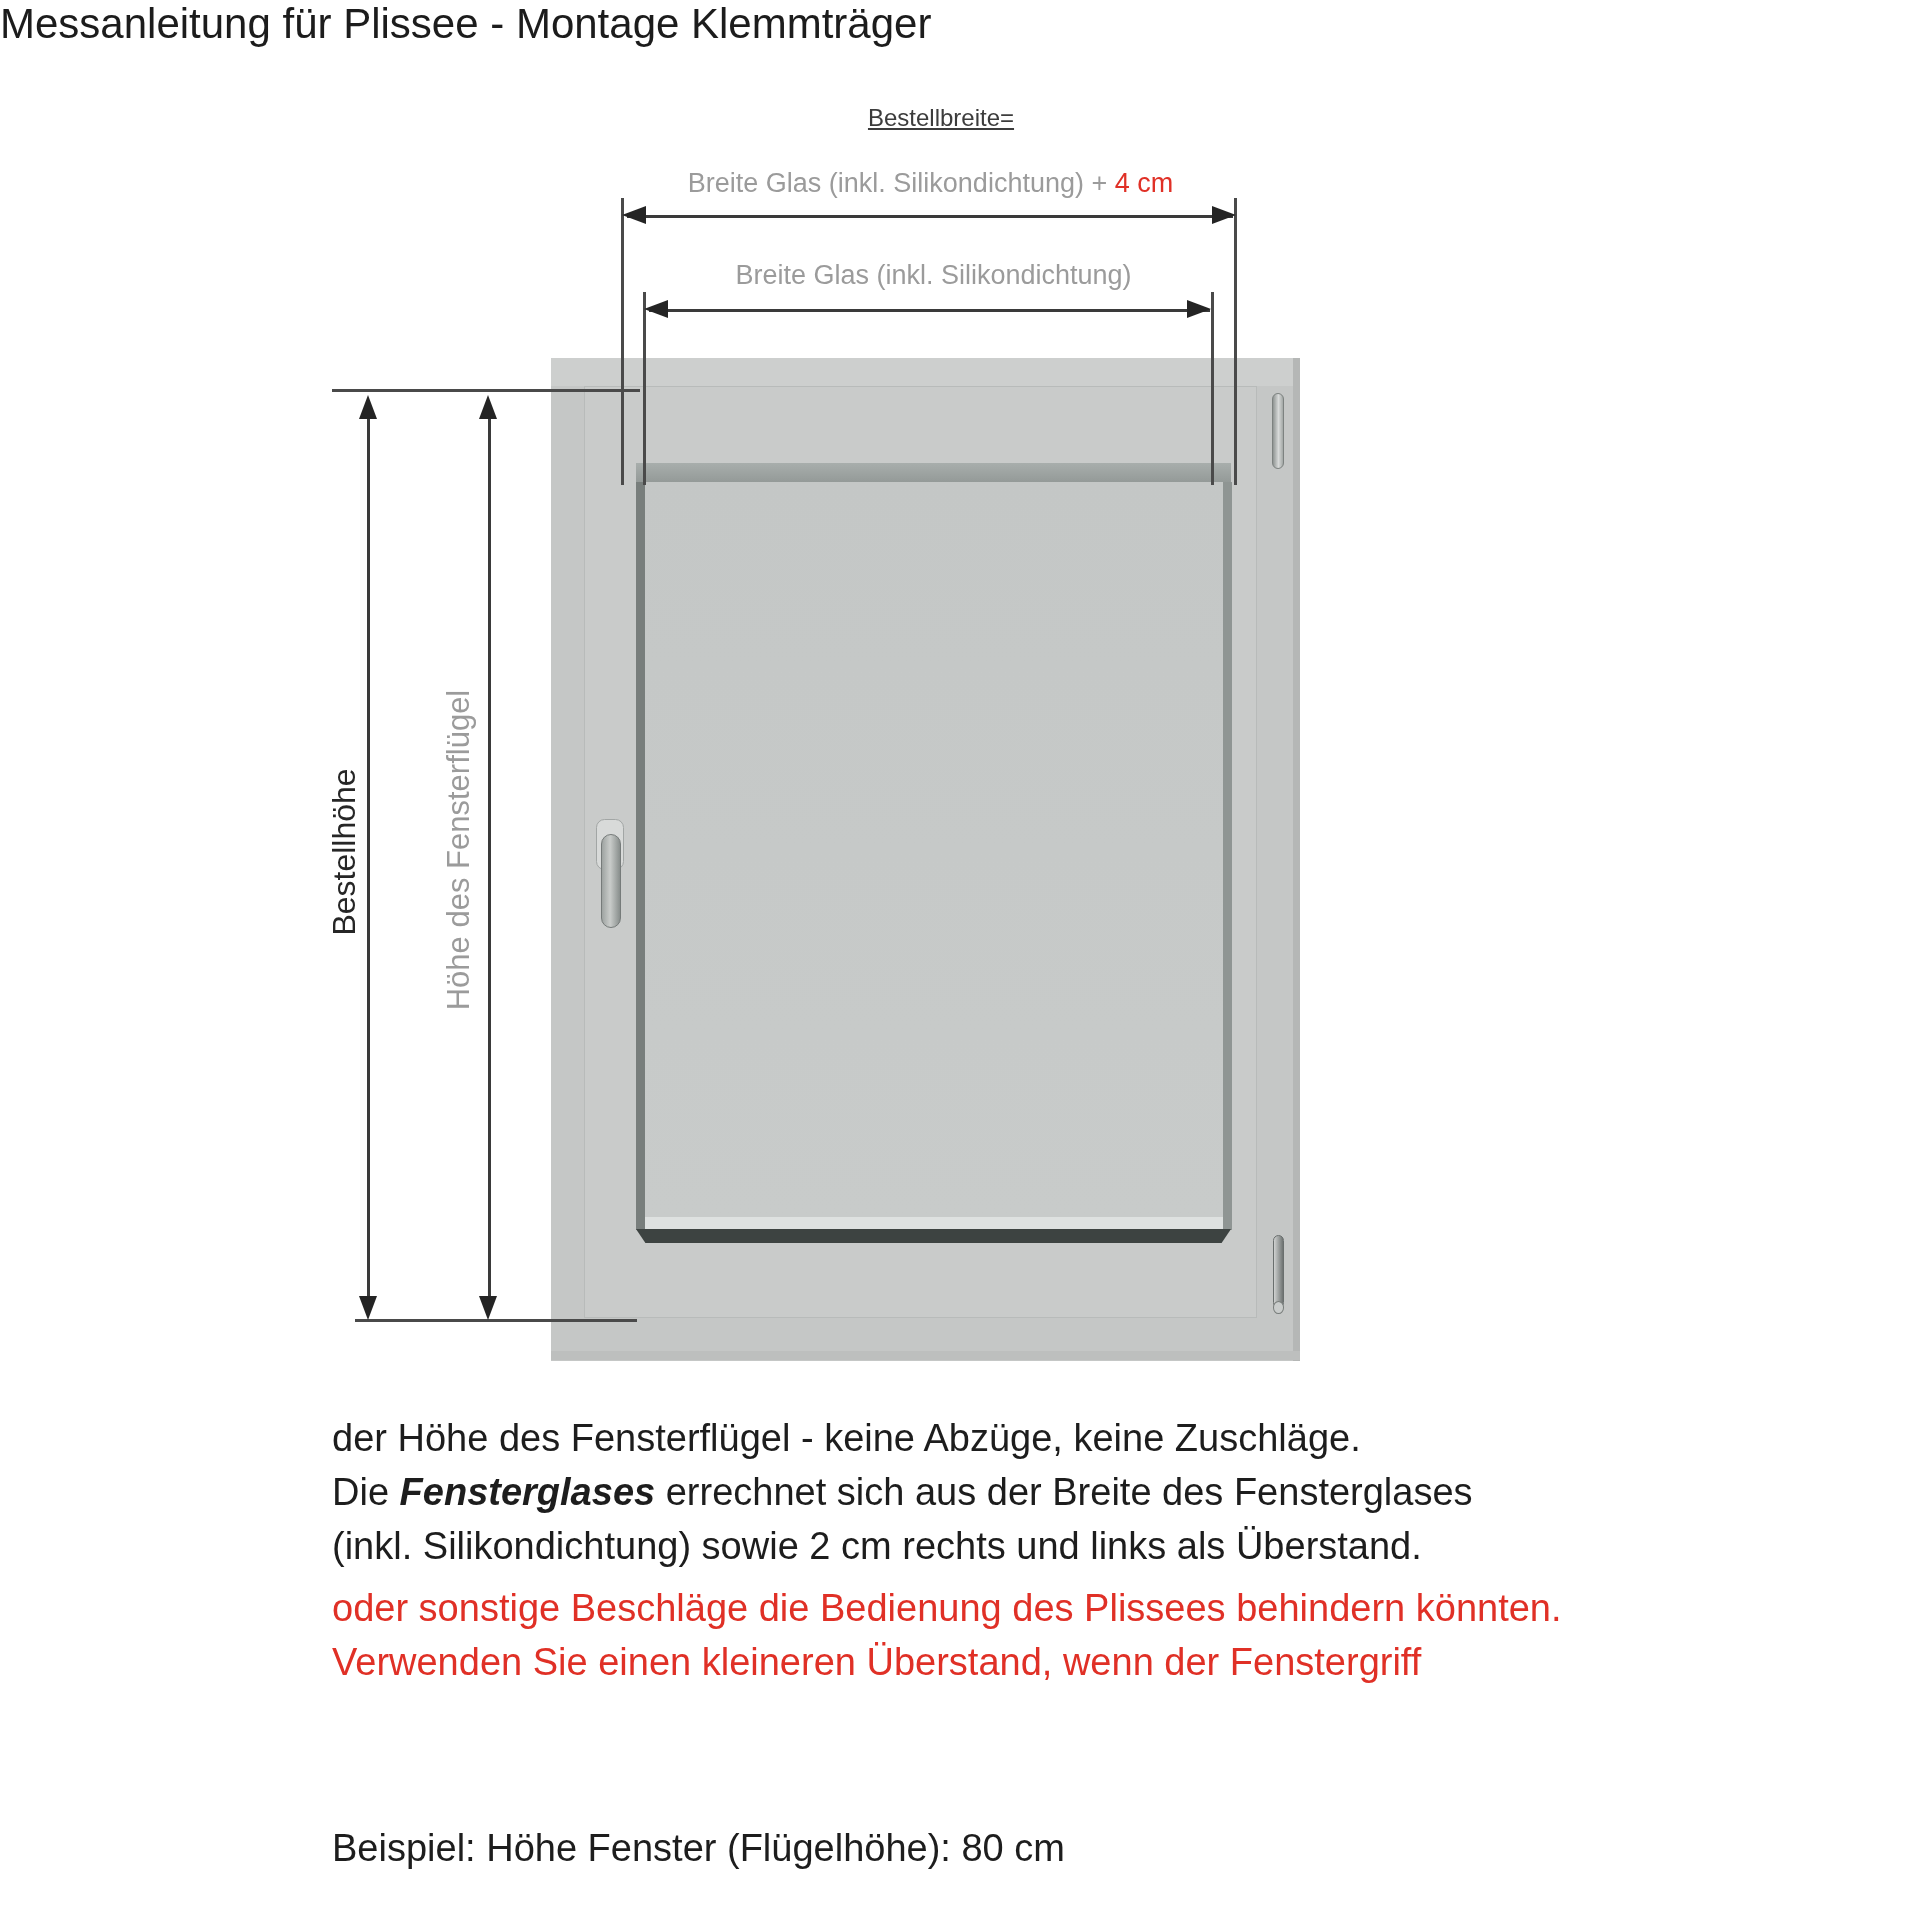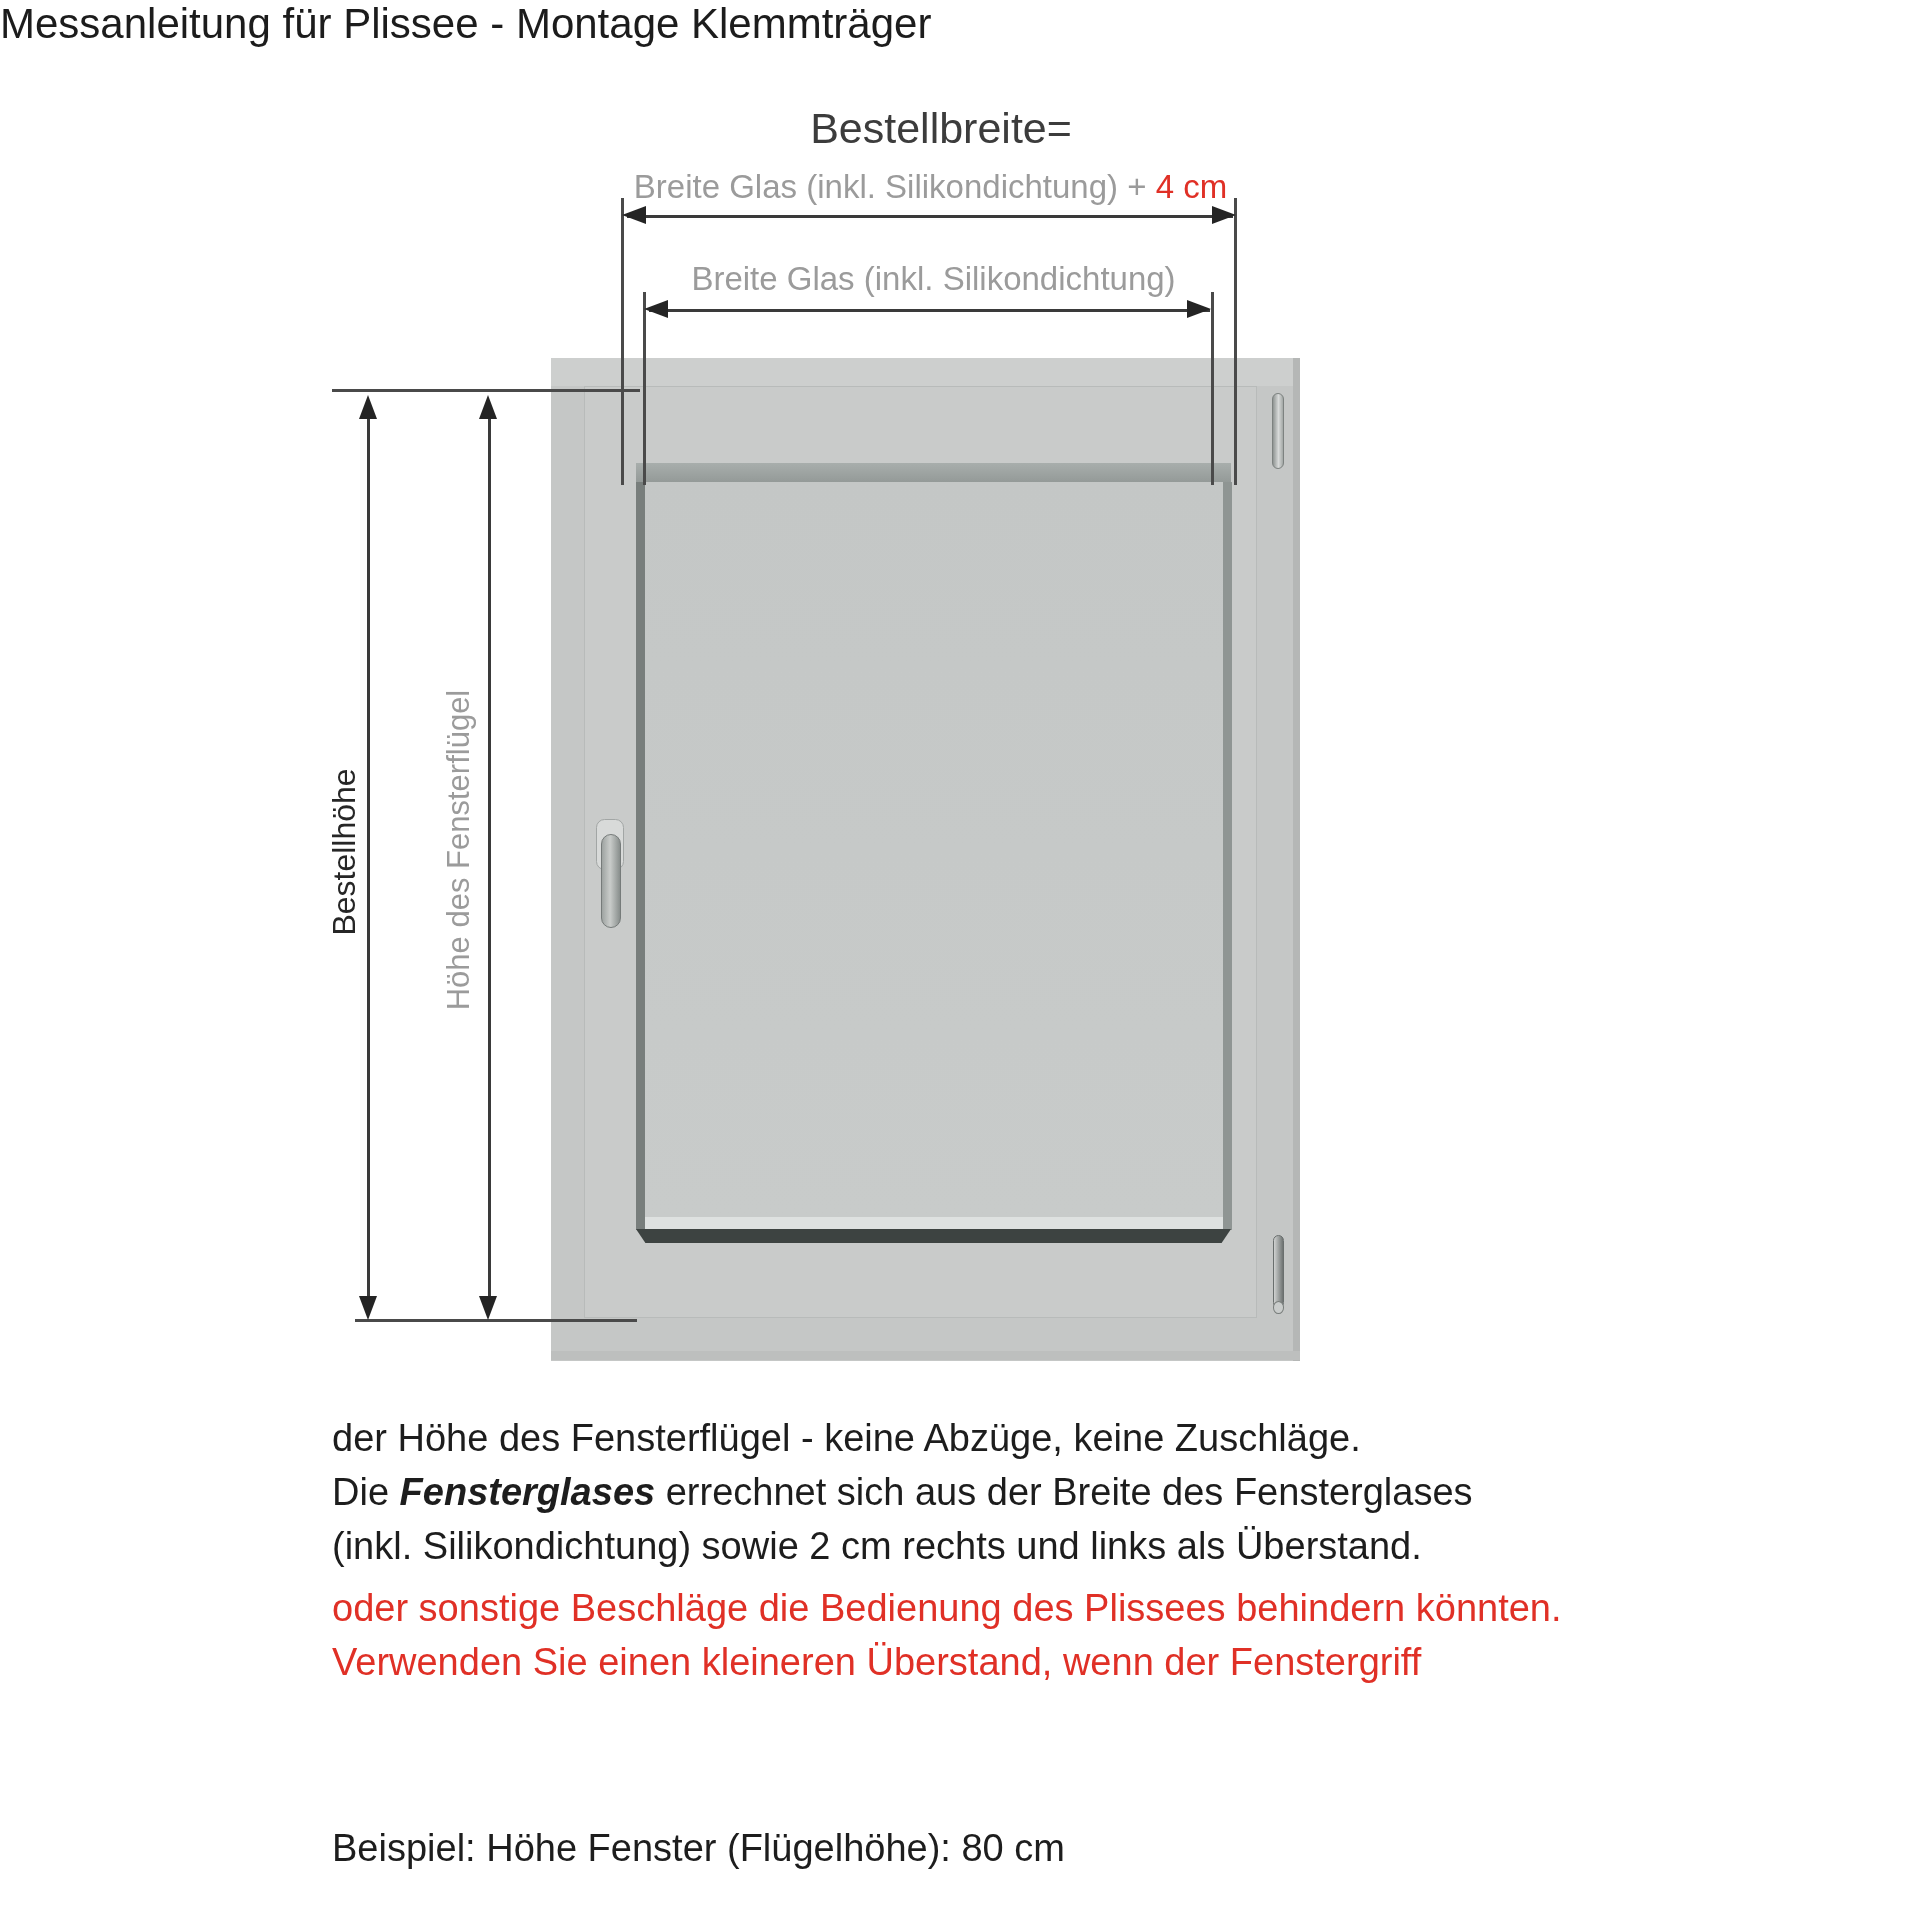--- a/index.html
+++ b/index.html
@@ -4,22 +4,22 @@
 <style>
   html,body{margin:0;padding:0;background:#ffffff;}
   #canvas{
     position:relative;width:1928px;height:1928px;background:#ffffff;overflow:hidden;
     font-family:"Liberation Sans",sans-serif;color:#1d1d1d;
   }
   .abs{position:absolute;}
 
   
   .title{left:0;top:8;width:1808px;text-align:left;font-size:42px;color:#1c1c1c;}
-  .dim-heading{left:734px;top:104px;width:414px;text-align:center;font-size:43px;color:#3c3c3c;}
-  .dim-label{width:753px;text-align:center;font-size:33px;color:#9b9b9b;white-space:nowrap;}
+  .dim-heading{left:734px;top:104px;width:414px;text-align:center;font-size:24px;color:#3c3c3c;text-decoration:underline;}
+  .dim-label{width:753px;text-align:center;font-size:27px;color:#9b9b9b;white-space:nowrap;}
   .dim-label .red{color:#e03026;}
   .outer-width-label{left:554px;top:168px;}
   .inner-width-label{left:557px;top:260px;}
   .v-label{white-space:nowrap;font-size:31px;}
   .v-label-black{left:344px;top:852px;transform:translate(-50%,-50%) rotate(-90deg);color:#262626;font-size:32px;}
   .v-label-gray{left:459px;top:850px;transform:translate(-50%,-50%) rotate(-90deg);color:#9b9b9b;}
 
   
   .line{background:#3a3a3a;z-index:6;}
   .ext{background:#4a4a4a;z-index:6;}

